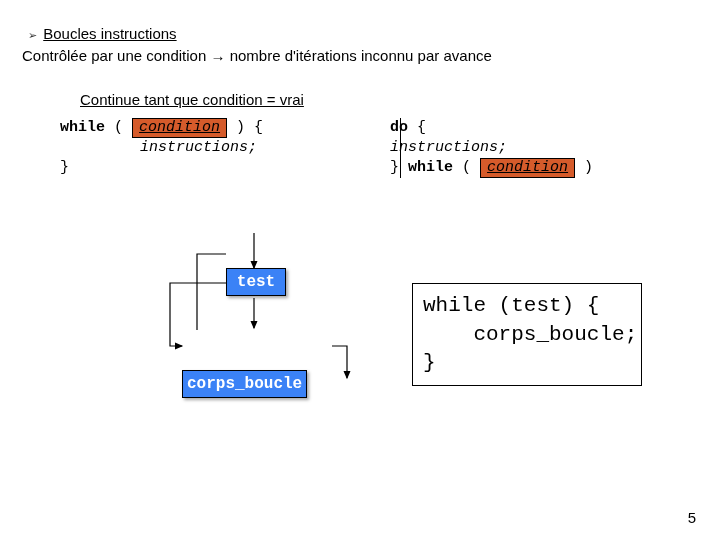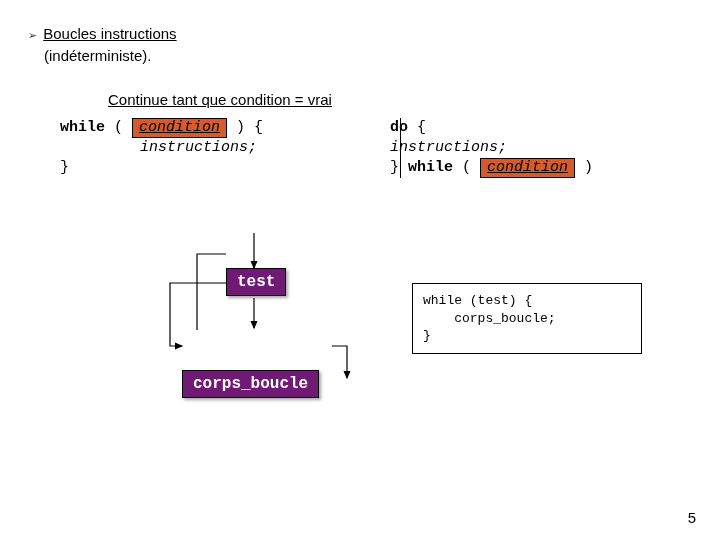--- a/index.html
+++ b/index.html
@@ -18,21 +18,21 @@
   .bullet-row { display: flex; align-items: baseline; gap: 6px; }
   .chevron { font-size: 11px; color: #333; margin-left: 6px; }
   .underline { text-decoration: underline; }
   .line { margin-bottom: 2px; line-height: 1.35; }
   .indent { padding-left: 22px; }
   .section-title {
     text-decoration: underline;
     font-weight: normal;
     margin-top: 24px;
     margin-bottom: 10px;
-    margin-left: 86px;
+    margin-left: 58px;
   }
   .two-col {
     display: flex;
     gap: 0;
     margin-left: 38px;
     position: relative;
   }
   .col-left { width: 300px; }
   .col-right { flex: 1; padding-left: 30px; }
   .mono { font-family: "Courier New", monospace; font-size: 15px; line-height: 1.35; }
@@ -57,52 +57,54 @@
   }
   .caption { font-size: 14.5px; margin-top: 12px; padding-left: 40px; }
   .diagram-area {
     position: relative;
     margin-top: 50px;
     width: 100%;
     height: 170px;
   }
   .diag-box {
     position: absolute;
-    background: #701a75;
+    background: #3b82f6;
     color: #fff;
     font-family: "Courier New", monospace;
     font-weight: bold;
     border: 1px solid #000;
     box-shadow: 2px 2px 3px rgba(0,0,0,0.35);
-    padding: 4px 10px;
+    padding: 4px 4px;
     font-size: 16px;
     text-align: center;
   }
   .codebox {
     position: absolute;
     border: 1px solid #000;
     font-family: "Courier New", monospace;
-    font-size: 13px;
+    font-size: 21px;
     padding: 8px 10px 8px 10px;
     line-height: 1.35;
     background: #fff;
   }
   svg.arrows { position: absolute; left: 0; top: 0; }
   .pagenum { position: absolute; right: 24px; bottom: 14px; font-size: 15px; }
 </style>
 </head>
 <body>
 
 <div class="slide">
 
   <div class="bullet-row line">
     <span class="chevron">➢</span>
     <span class="underline">Boucles instructions</span>
   </div>
-  <div class="line indent">(indéterministe).</div>
+  <div class="line">
+    <span>Contrôlée par une condition </span><span>→</span><span> nombre d'itérations inconnu par avance</span>
+  </div>
 
   <div class="section-title">Continue tant que condition = vrai</div>
 
   <div class="two-col">
     <div class="divider"></div>
 
     <div class="col-left">
       <div class="mono">
         <span class="kw">while</span><span> ( </span><span class="cond-box">condition</span><span> ) {</span>
       </div>

